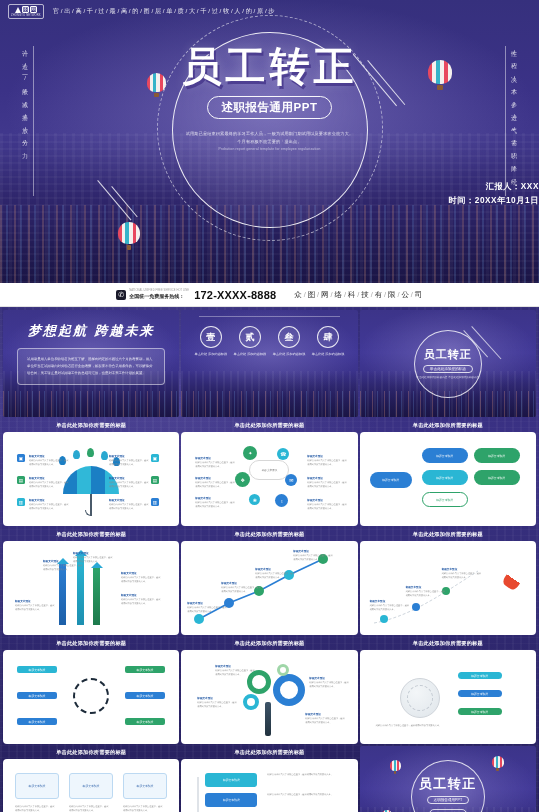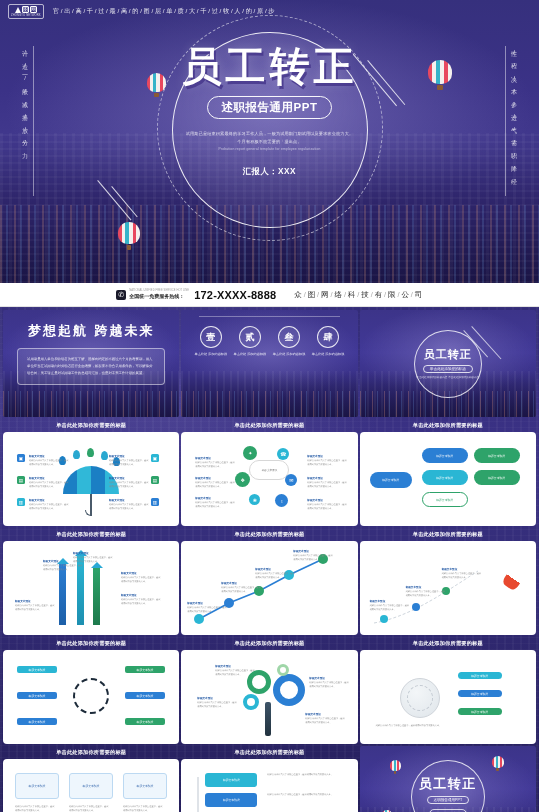--- a/index.html
+++ b/index.html
@@ -99,21 +99,21 @@
     border: 1.4px solid rgba(255,255,255,.95); border-radius: 12px;
     padding: 3px 14px; font-size: 11.5px; font-weight: 700; color: #fff;
     letter-spacing: .5px;
   }
   .hero-desc {
     margin-top: 11px; font-size: 4.1px; line-height: 1.9;
     color: rgba(255,255,255,.82); letter-spacing: .2px;
     width: 210px; margin-left: auto; margin-right: auto;
   }
   .hero-desc .en { font-size: 3.3px; opacity: .7; }
-  .hero-meta { margin-top: 13px; font-size: 8.2px; color: #fff; line-height: 1.75; letter-spacing: .6px; font-weight: 600; }
+  .hero-meta { margin-top: 28px; font-size: 8.2px; color: #fff; line-height: 1.75; letter-spacing: .6px; font-weight: 600; text-align: right; }
 
   .balloon { position: absolute; z-index: 6; }
   .balloon .bag {
     width: 100%; height: 72%;
     border-radius: 50% 50% 42% 42%;
     background: repeating-linear-gradient(90deg,#e8485f 0 18%, #f5f0ee 18% 34%, #36b3c9 34% 50%, #f5f0ee 50% 66%, #e8485f 66% 84%, #f5f0ee 84% 100%);
   }
   .balloon .bsk { width: 22%; height: 16%; margin: 6% auto 0; background: #8a5a33; border-radius: 1px; }
   .b1 { left: 147px; top: 73px; width: 19px; height: 26px; }
   .b2 { left: 428px; top: 60px; width: 24px; height: 33px; }
@@ -185,20 +185,21 @@
   }
   .ds-city::after{
     content:""; position:absolute; inset:auto 0 0 0; height:26px;
     background: repeating-linear-gradient(90deg, rgba(255,160,80,.25) 0 1.5px, rgba(0,0,0,0) 1.5px 5px, rgba(110,180,255,.2) 5px 6.5px, rgba(0,0,0,0) 6.5px 12px);
     mix-blend-mode: screen;
   }
   .cal-title {
     position: relative; z-index: 3; text-align: center; padding-top: 12px;
     font-family: "DejaVu Serif", "Liberation Serif", serif;
     font-size: 13px; font-weight: 700; color: #fff; letter-spacing: 2px;
+    font-style: italic;
   }
   .cal-box {
     position: relative; z-index: 3;
     margin: 8px 14px 0; border: 1px solid rgba(255,255,255,.5); border-radius: 4px;
     background: rgba(255,255,255,.10); padding: 7px 9px;
     font-size: 3.4px; line-height: 2.1; color: rgba(255,255,255,.88);
   }
 
   .toc-title { position:relative; z-index:3; text-align:center; padding-top:11px; display:flex; align-items:baseline; justify-content:center; gap:4px; }
   .toc-cn { font-size: 8px; font-weight:700; color:#fff; letter-spacing: 3px; }
@@ -318,20 +319,21 @@
   <div class="hero-center">
     <div class="hero-title">员工转正</div>
     <div class="hero-sub">述职报告通用PPT</div>
     <div class="hero-desc">
       <div>试用期已是结束积累最终的学习工作人员，一般为试用期门期试用以及要求改变能力大。</div>
       <div>个月有积极不能需要的「提出点。</div>
       <div class="en">Probation report general template for employee regularization</div>
     </div>
     <div class="hero-meta">
       <div>汇报人：XXX</div>
+      <div>时间：20XX年10月1日</div>
     </div>
   </div>
 </div>
 
 <div class="contact">
   <div class="c-left">
     <span class="phone-ic">✆</span>
     <span class="c-hot">
       <span class="c-hot-en">NATIONAL UNIFIED FREE SERVICE HOT LINE</span>
       <span class="c-hot-cn">全国统一免费服务热线：</span>

